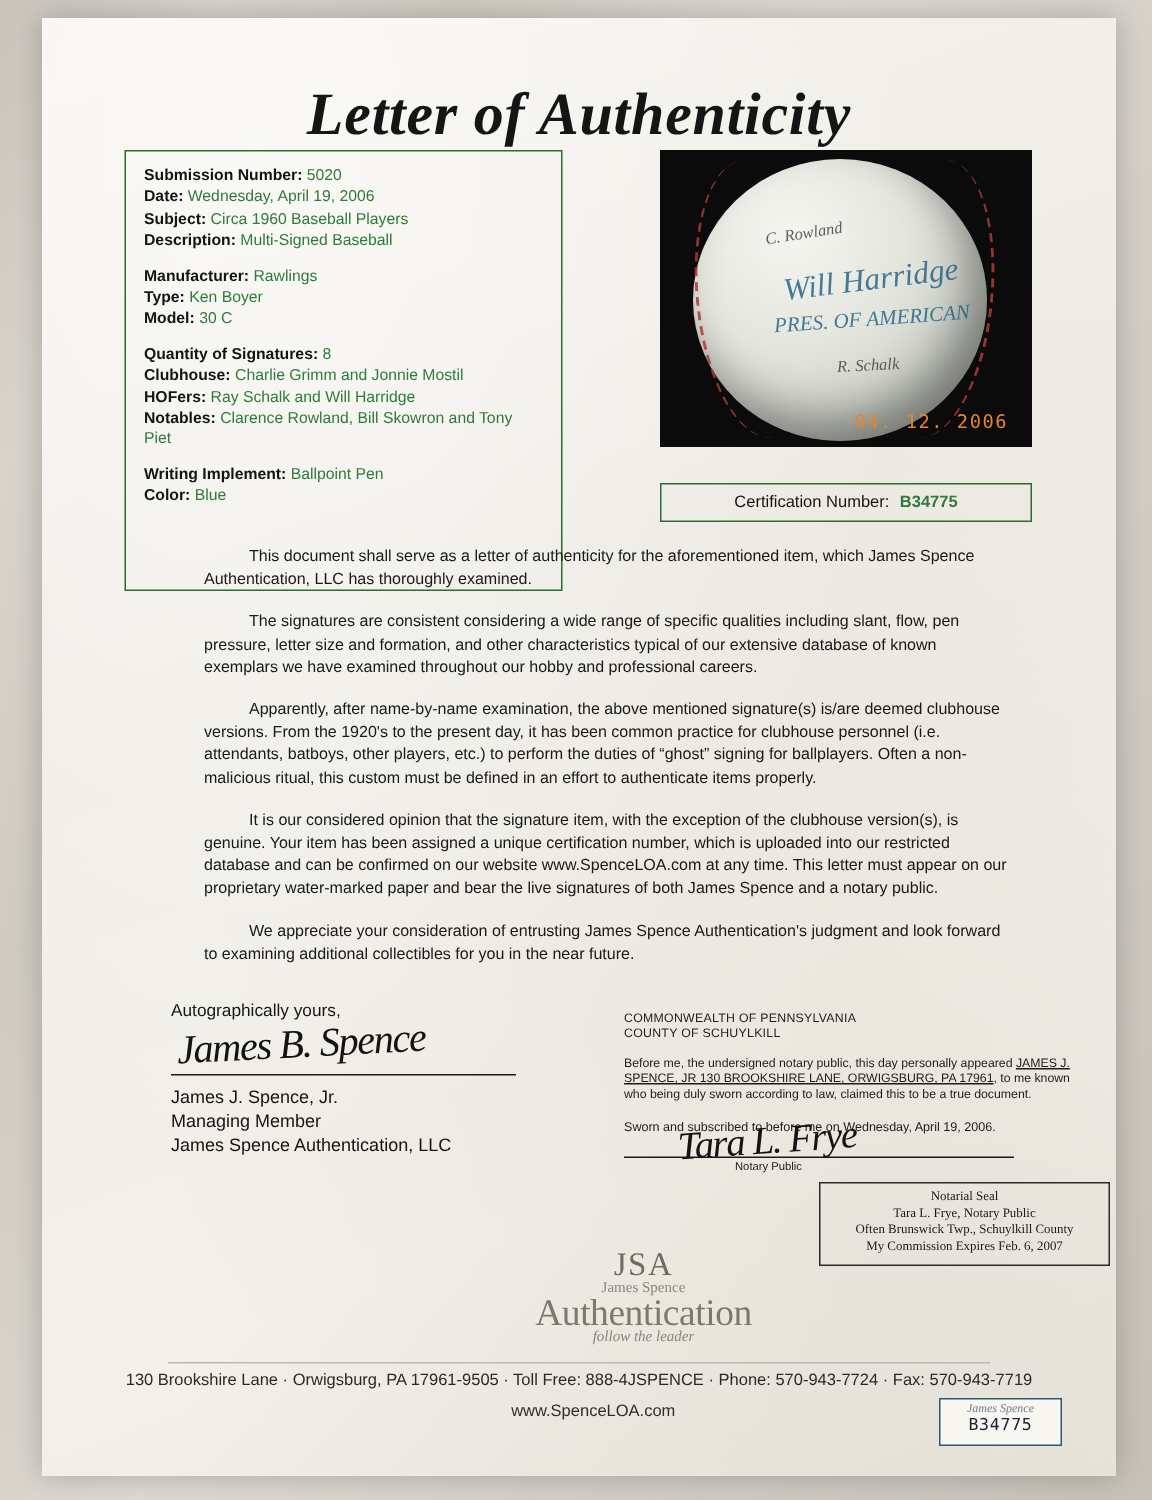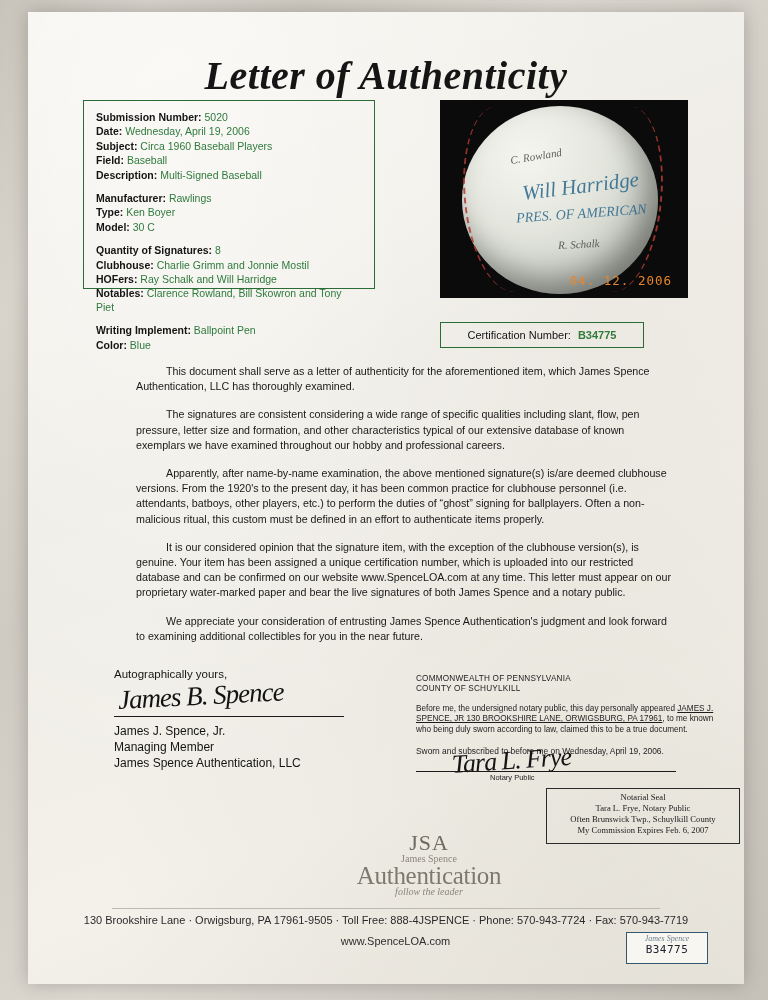--- a/index.html
+++ b/index.html
@@ -46,21 +46,21 @@
     letter-spacing: 0.5px;
     color: #151515;
   }
 
   
   .info-box {
     position: absolute;
     left: 55px;
     top: 88px;
     width: 292px;
-    height: 189px;
+    height: 294px;
     border: 1.5px solid #2b6b35;
     padding: 10px 12px;
     box-sizing: border-box;
     font-size: 10.5px;
     line-height: 13.4px;
     color: #1a1a1a;
   }
   .info-box .row { margin: 0 0 1px 0; }
   .lbl { font-weight: bold; color: #141414; }
   .val { color: #2f7a3c; }
@@ -127,21 +127,21 @@
     font-family: "DejaVu Sans Mono", monospace;
     font-size: 12.5px;
     letter-spacing: 1px;
   }
 
   
   .cert-box {
     position: absolute;
     left: 412px;
     top: 310px;
-    width: 204px;
+    width: 248px;
     height: 26px;
     border: 1.4px solid #2b6b35;
     box-sizing: border-box;
     display: flex;
     align-items: center;
     justify-content: center;
     gap: 7px;
     font-size: 11px;
   }
   .cert-label { color: #151515; }
@@ -311,21 +311,20 @@
 
 <div class="page">
   <div class="sheet">
 
     <div class="loa-title">Letter of Authenticity</div>
 
     <div class="info-box">
       <div class="row"><span class="lbl">Submission Number:</span> <span class="val">5020</span></div>
       <div class="row"><span class="lbl">Date:</span> <span class="val">Wednesday, April 19, 2006</span></div>
       <div class="row"><span class="lbl">Subject:</span> <span class="val">Circa 1960 Baseball Players</span></div>
-      <div class="row"><span class="lbl">Field:</span> <span class="val">Baseball</span></div>
       <div class="row"><span class="lbl">Description:</span> <span class="val">Multi-Signed Baseball</span></div>
       <div class="spacer"></div>
       <div class="row"><span class="lbl">Manufacturer:</span> <span class="val">Rawlings</span></div>
       <div class="row"><span class="lbl">Type:</span> <span class="val">Ken Boyer</span></div>
       <div class="row"><span class="lbl">Model:</span> <span class="val">30 C</span></div>
       <div class="spacer"></div>
       <div class="row"><span class="lbl">Quantity of Signatures:</span> <span class="val">8</span></div>
       <div class="row"><span class="lbl">Clubhouse:</span> <span class="val">Charlie Grimm and Jonnie Mostil</span></div>
       <div class="row"><span class="lbl">HOFers:</span> <span class="val">Ray Schalk and Will Harridge</span></div>
       <div class="row"><span class="lbl">Notables:</span> <span class="val">Clarence Rowland, Bill Skowron and Tony Piet</span></div>

